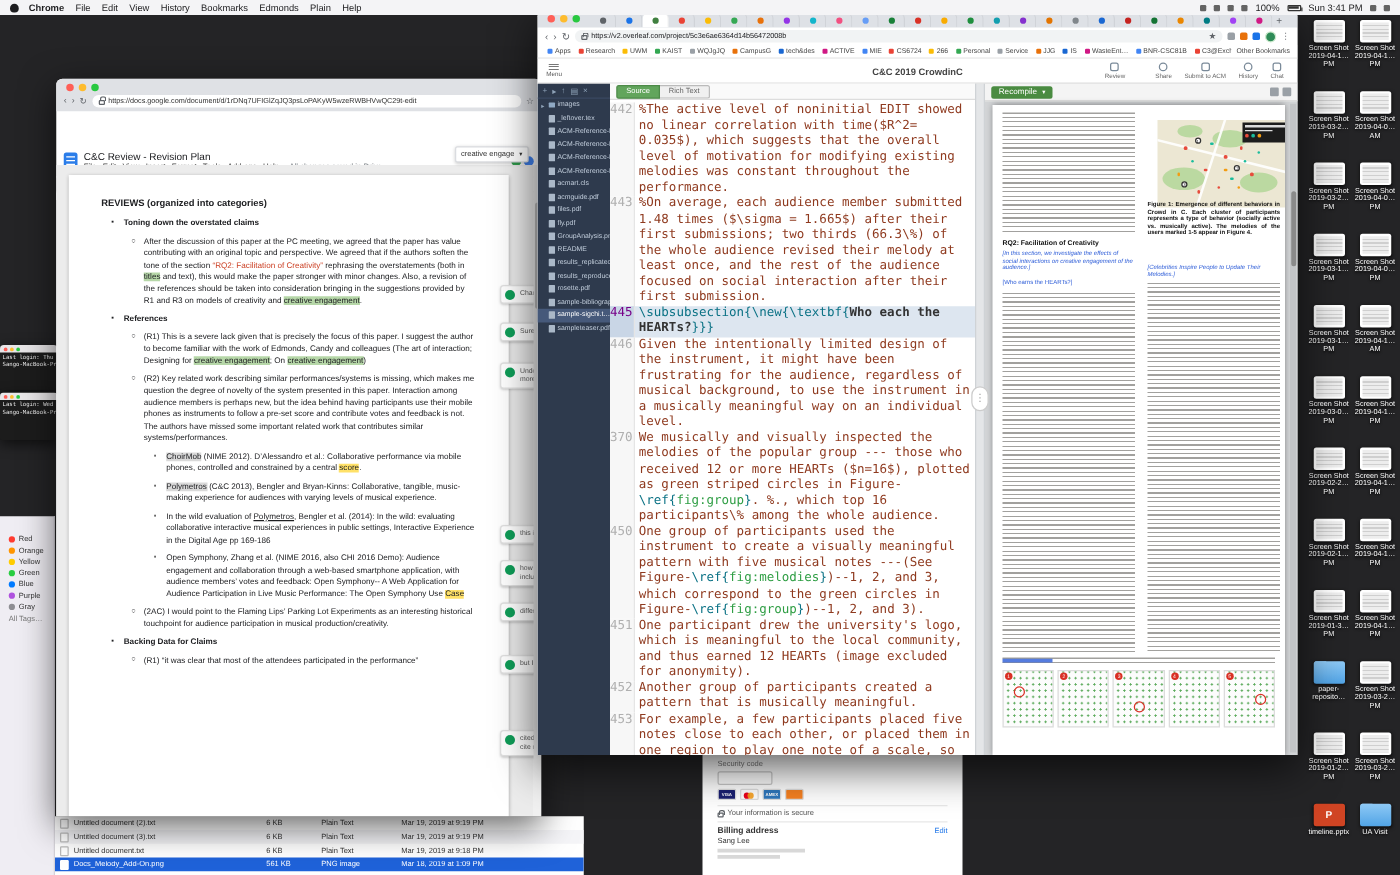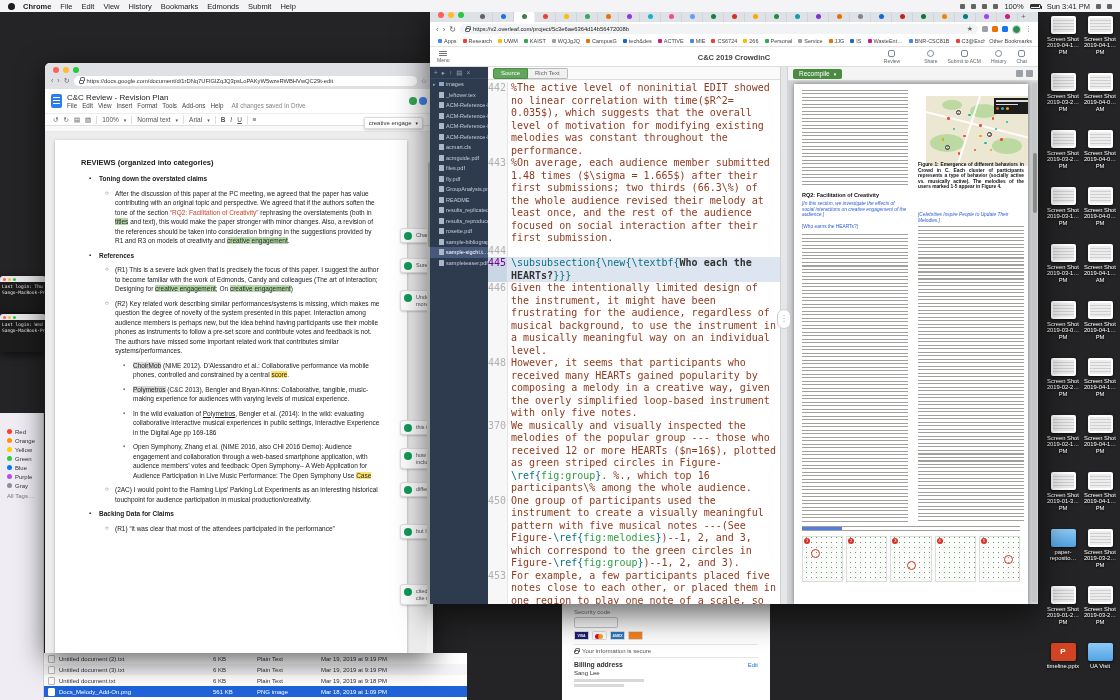--- a/index.html
+++ b/index.html
@@ -64,21 +64,21 @@
   
   .tl{display:flex;gap:4px;}
   .tl span{width:6px;height:6px;border-radius:50%;}
   .tl .r{background:#ff5f57;}.tl .y{background:#febc2e;}.tl .g{background:#28c840;}
   
   .gdocs{position:absolute;left:45px;top:63px;width:388px;height:590px;background:#fff;border-radius:5px 5px 0 0;box-shadow:0 8px 28px rgba(0,0,0,.6);z-index:3;overflow:hidden;}
   .gd-chrome{height:26px;background:#dfe1e5;position:relative;}
   .gd-chrome .tl{position:absolute;left:8px;top:4px;}
   .gd-urlrow{position:absolute;left:4px;right:4px;top:11px;height:13px;display:flex;align-items:center;gap:4px;font-size:8px;color:#5f6368;padding:0 2px;}
   .url-pill{flex:1;height:10px;background:#fff;border-radius:5px;display:flex;align-items:center;gap:3px;padding:0 5px;font-size:5.8px;color:#333;overflow:hidden;white-space:nowrap;}
-  .gd-docbar{height:24px;display:flex;align-items:center;padding:0 6px;gap:5px;}
+  .gd-docbar{height:24px;display:flex;align-items:center;padding:0 6px;gap:5px;margin-top:28px;}
   .gd-docicon{width:11px;height:14px;background:#2b7de9;border-radius:2px;position:relative;flex:none;}
   .gd-docicon:before{content:"";position:absolute;left:2px;right:2px;top:3px;height:1px;background:#fff;box-shadow:0 3px 0 #fff,0 6px 0 #fff;}
   .gd-titleblock{flex:1;overflow:hidden;}
   .gd-title{font-size:8px;color:#202124;line-height:9px;white-space:nowrap;}
   .gd-menus{display:flex;gap:5px;font-size:6.3px;color:#444;line-height:8px;align-items:center;}
   .gd-saved{color:#80868b;margin-left:3px;}
   .gd-avatars{display:flex;gap:2px;}
   .gd-avatars span{width:8px;height:8px;border-radius:50%;}
   .gd-toolbar{height:13px;border-top:1px solid #eee;border-bottom:1px solid #e0e0e0;display:flex;align-items:center;gap:5px;font-size:6.5px;color:#555;padding:0 8px;}
   .gd-sep{width:1px;height:8px;background:#ddd;}
@@ -186,21 +186,21 @@
 <div class="menubar">
   <span class="apple"></span>
   <span class="mb-app">Chrome</span>
   <span class="mb-items">
       <span>File</span>
       <span>Edit</span>
       <span>View</span>
       <span>History</span>
       <span>Bookmarks</span>
       <span>Edmonds</span>
-      <span>Submit</span>
+      <span>Plain</span>
       <span>Help</span>
     </span>
   <div class="mb-right">
     <span class="st"></span>
     <span class="st"></span>
     <span class="st"></span>
     <span class="st"></span>
     <span>100%</span>
     <span class="batt">
         <i></i>
@@ -953,43 +953,43 @@
       </div>
       <div class="ed-body" id="editor-lines" style="display:block;overflow:hidden;">
           <div class="ed-row">
             <div class="ed-num">442</div>
             <div class="ed-code"><span class="tk-txt">%The active level of noninitial EDIT showed no linear correlation with time($R^2= 0.035$), which suggests that the overall level of motivation for modifying existing melodies was constant throughout the performance.</span></div>
           </div>
           <div class="ed-row">
             <div class="ed-num">443</div>
             <div class="ed-code"><span class="tk-txt">%On average, each audience member submitted 1.48 times ($\sigma = 1.665$) after their first submissions; two thirds (66.3\%) of the whole audience revised their melody at least once, and the rest of the audience focused on social interaction after their first submission.</span></div>
           </div>
-          <div class="ed-row">
-            <div class="ed-num">444</div>
-            <div class="ed-code"><span class="tk-txt"></span></div>
-          </div>
           <div class="ed-row sel">
             <div class="ed-num">445</div>
             <div class="ed-code"><span class="tk-cmd">\subsubsection{\new{\textbf{</span><span class="tk-bold">Who each the HEARTs?</span><span class="tk-cmd">}}}</span></div>
           </div>
           <div class="ed-row">
             <div class="ed-num">446</div>
             <div class="ed-code"><span class="tk-txt">Given the intentionally limited design of the instrument, it might have been frustrating for the audience, regardless of musical background, to use the instrument in a musically meaningful way on an individual level.</span></div>
           </div>
           <div class="ed-row">
-            <div class="ed-num">448</div>
-            <div class="ed-code"><span class="tk-txt">However, it seems that participants who received many HEARTs gained popularity by composing a melody in a creative way, given the overly simplified loop-based instrument with only five notes.</span></div>
-          </div>
-          <div class="ed-row">
             <div class="ed-num">370</div>
             <div class="ed-code"><span class="tk-txt">We musically and visually inspected the melodies of the popular group --- those who received 12 or more HEARTs ($n=16$), plotted as green striped circles in Figure-</span><span class="tk-cmd">\ref{</span><span class="tk-arg">fig:group</span><span class="tk-cmd">}</span><span class="tk-txt">. %., which top 16 participants\% among the whole audience.</span></div>
           </div>
           <div class="ed-row">
             <div class="ed-num">450</div>
             <div class="ed-code"><span class="tk-txt">One group of participants used the instrument to create a visually meaningful pattern with five musical notes ---(See Figure-</span><span class="tk-cmd">\ref{</span><span class="tk-arg">fig:melodies</span><span class="tk-cmd">}</span><span class="tk-txt">)--1, 2, and 3, which correspond to the green circles in Figure-</span><span class="tk-cmd">\ref{</span><span class="tk-arg">fig:group</span><span class="tk-cmd">}</span><span class="tk-txt">)--1, 2, and 3).</span></div>
+          </div>
+          <div class="ed-row">
+            <div class="ed-num">451</div>
+            <div class="ed-code"><span class="tk-txt">One participant drew the university's logo, which is meaningful to the local community, and thus earned 12 HEARTs (image excluded for anonymity).</span></div>
+          </div>
+          <div class="ed-row">
+            <div class="ed-num">452</div>
+            <div class="ed-code"><span class="tk-txt">Another group of participants created a pattern that is musically meaningful.</span></div>
           </div>
           <div class="ed-row">
             <div class="ed-num">453</div>
             <div class="ed-code"><span class="tk-txt">For example, a few participants placed five notes close to each other, or placed them in one region to play one note of a scale, so that the melody can generate more dense and unified patterns with single pitches (See Figure-</span><span class="tk-cmd">\ref{</span><span class="tk-arg">fig:melodies</span><span class="tk-cmd">}</span><span class="tk-txt">)--4 and 5, which correspond to the green circles</span></div>
           </div>
         </div>
     </div>
     <div class="split">
       <div class="split-handle">⋮</div>
     </div>

